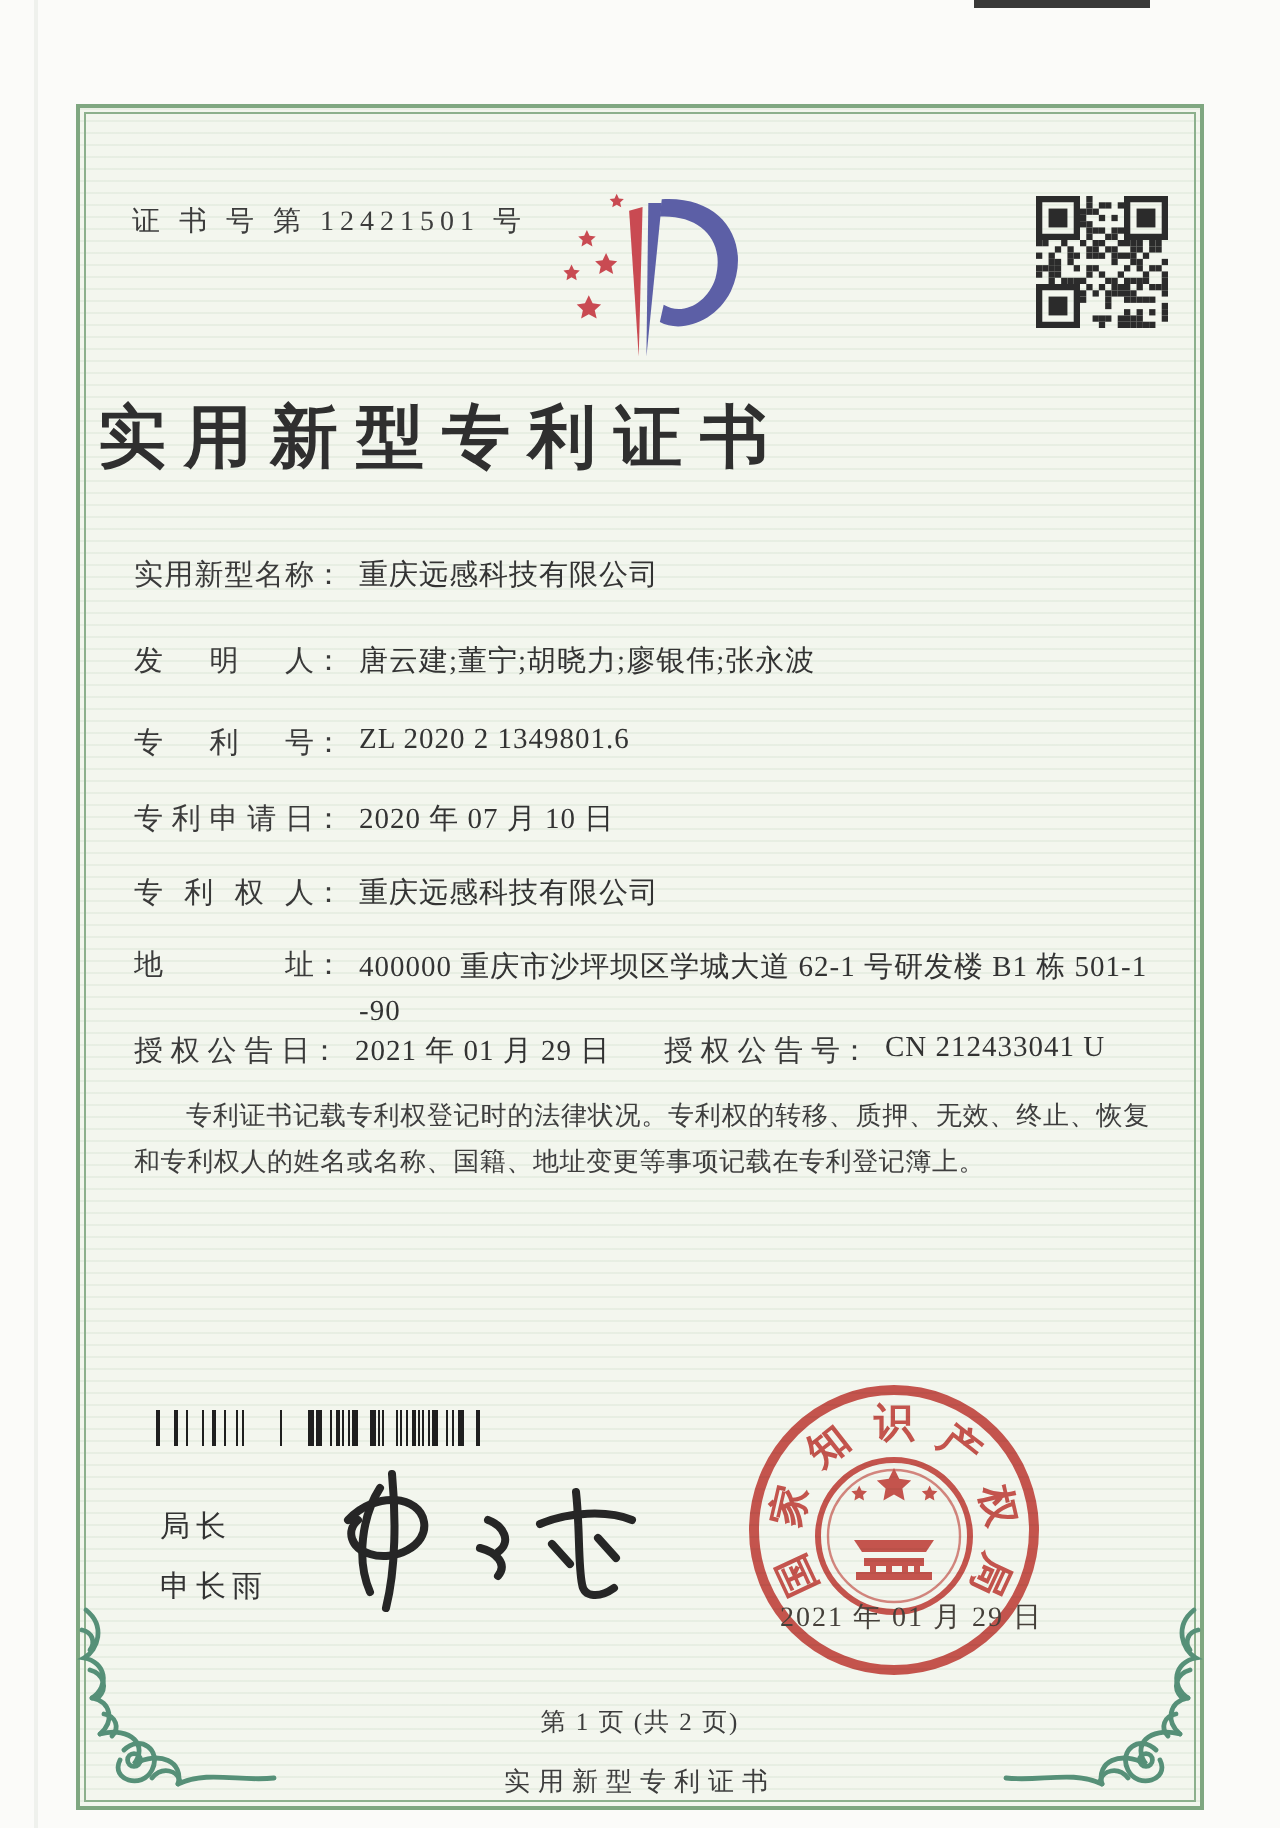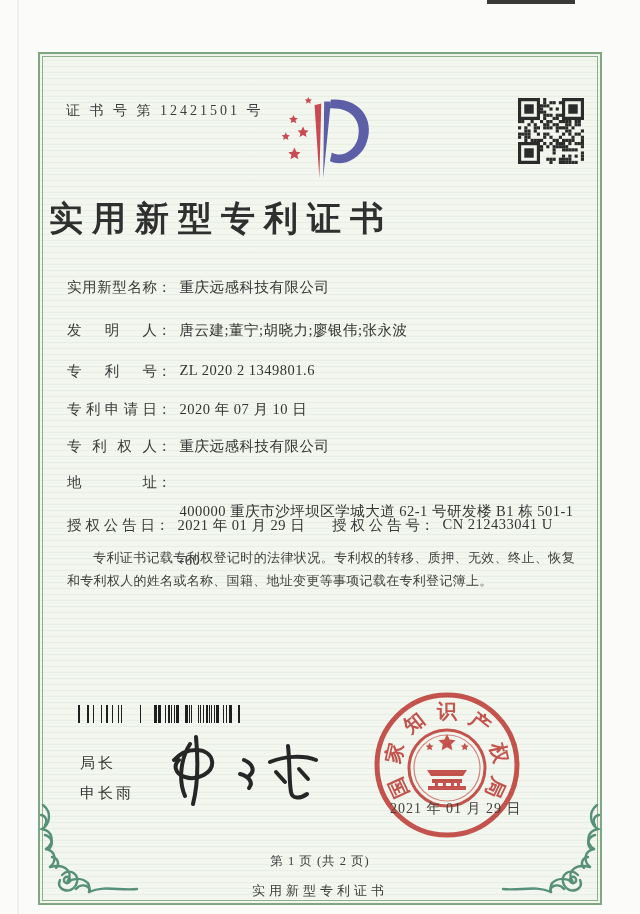--- a/index.html
+++ b/index.html
@@ -34,21 +34,21 @@
   }
 
   .fields{position:absolute;left:27px;top:0;width:520px;}
   .frow{position:absolute;left:0;font-size:14.5px;color:#333;white-space:nowrap;}
   .flabel{
     display:inline-block;width:90px;vertical-align:top;
     text-align:justify;text-align-last:justify;color:#3a3a3a;
   }
   .fcolon{display:inline-block;vertical-align:top;margin-right:8px;color:#3a3a3a;}
   .fvalue{display:inline-block;vertical-align:top;letter-spacing:.5px;color:#333;}
-  .fvalue .vline{display:block;line-height:22px;white-space:normal;margin-top:27px;}
+  .fvalue .vline{display:block;line-height:22px;white-space:normal;}
   .grant-group{position:absolute;top:0;font-size:14.5px;white-space:nowrap;}
   .grant-label{display:inline-block;width:88px;text-align:justify;text-align-last:justify;vertical-align:top;color:#3a3a3a;}
 
   .paras{
     position:absolute;left:27px;top:492px;width:508px;
     font-size:13px;line-height:23.4px;letter-spacing:.3px;color:#3e3e3e;text-align:justify;
   }
   .paras p{margin:0;text-indent:2em;}
 
   .barcode{position:absolute;left:37px;top:651px;width:166px;height:18px;}
@@ -259,21 +259,21 @@
     <div class="frow" style="top:308px">
       <span class="flabel">专利号</span><span class="fcolon">：</span><span class="fvalue">ZL 2020 2 1349801.6</span>
     </div>
     <div class="frow" style="top:346px">
       <span class="flabel">专利申请日</span><span class="fcolon">：</span><span class="fvalue">2020 年 07 月 10 日</span>
     </div>
     <div class="frow" style="top:383px">
       <span class="flabel">专利权人</span><span class="fcolon">：</span><span class="fvalue">重庆远感科技有限公司</span>
     </div>
     <div class="frow" style="top:419px">
-      <span class="flabel">地址</span><span class="fcolon">：</span><span class="fvalue"><span class="vline">400000  重庆市沙坪坝区学城大道 62-1 号研发楼 B1 栋 501-1</span><span class="vline">-60</span></span>
+      <span class="flabel">地址</span><span class="fcolon">：</span><span class="fvalue"><span class="vline">400000  重庆市沙坪坝区学城大道 62-1 号研发楼 B1 栋 501-1</span><span class="vline">-90</span></span>
     </div>
     <div class="frow" style="top:462px;width:520px">
       <span class="grant-group" style="left:0">
         <span class="grant-label">授权公告日</span><span class="fcolon">：</span><span class="fvalue">2021 年 01 月 29 日</span>
       </span>
       <span class="grant-group" style="left:265px">
         <span class="grant-label">授权公告号</span><span class="fcolon">：</span><span class="fvalue">CN 212433041 U</span>
       </span>
     </div>
   </div>

